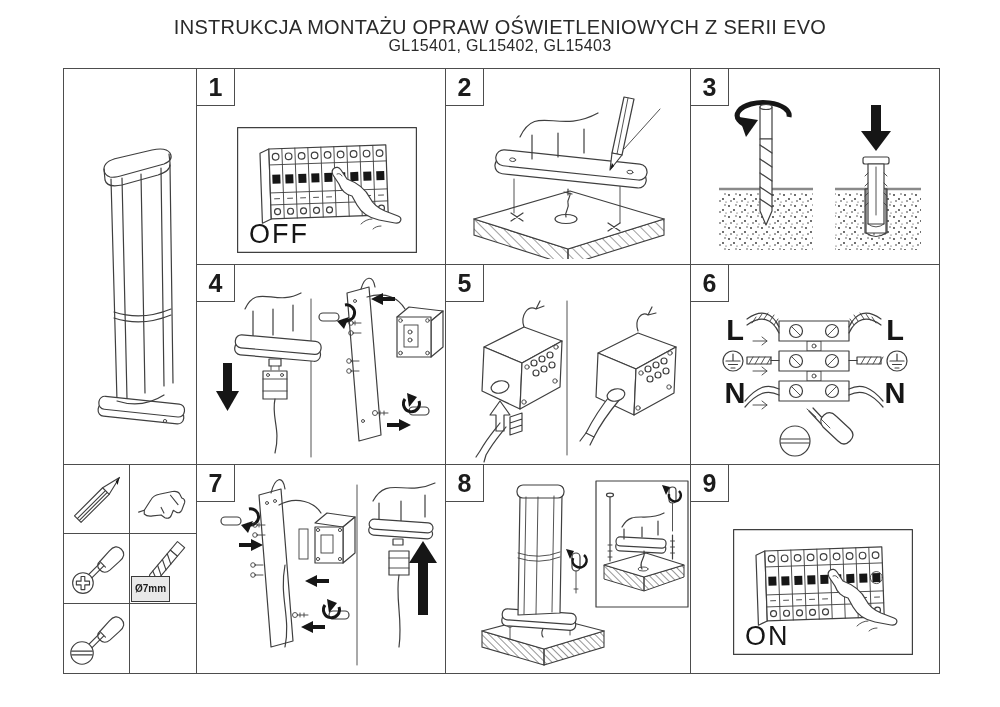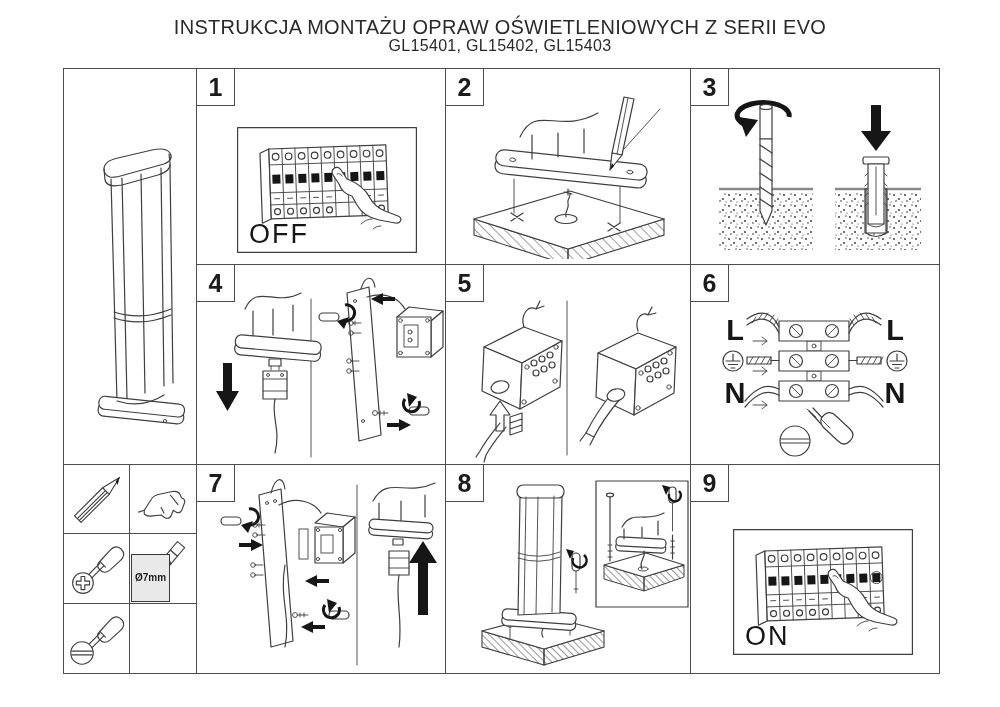--- a/index.html
+++ b/index.html
@@ -16,21 +16,21 @@
   .ln{fill:none;stroke:#3f3f3f;stroke-width:1.2;stroke-linecap:round;stroke-linejoin:round;}
   .lt{fill:none;stroke:#3f3f3f;stroke-width:.9;stroke-linecap:round;}
   .fw{fill:#fff;stroke:#3f3f3f;stroke-width:1.2;stroke-linejoin:round;}
   .bk{fill:#161616;stroke:none;}
   .gry{stroke:#8a8a8a;stroke-width:2.4;fill:none;}
   svg text{font-family:"Liberation Sans",sans-serif;fill:#161616;}
   .bigcap{font-size:27px;letter-spacing:2px;font-weight:500;}
   .wlabel{font-size:29px;font-weight:bold;}
   .tools{display:grid;grid-template-columns:66px 66px;grid-template-rows:1fr 1fr 1fr;}
   .toolcell{position:relative;box-sizing:border-box;display:flex;align-items:center;justify-content:center;}
-  .diam-badge{position:absolute;left:1px;bottom:1px;background:#e9e9e9;border:1px solid #3a3a3a;font-size:10px;font-weight:bold;padding:16px 3px;line-height:14px;z-index:2;}
+  .diam-badge{position:absolute;left:1px;bottom:1px;background:#e9e9e9;border:1px solid #3a3a3a;font-size:10px;font-weight:bold;padding:5px 3px;line-height:14px;z-index:2;}
 </style>
 </head>
 <body>
 
 <svg width="0" height="0" style="position:absolute">
   <defs>
     <pattern id="hatch" width="7" height="7" patternUnits="userSpaceOnUse" patternTransform="rotate(-45)">
       <line x1="0" y1="0" x2="0" y2="7" stroke="#3f3f3f" stroke-width="1"></line>
     </pattern>
     <pattern id="hatch2" width="5" height="5" patternUnits="userSpaceOnUse" patternTransform="rotate(-45)">

